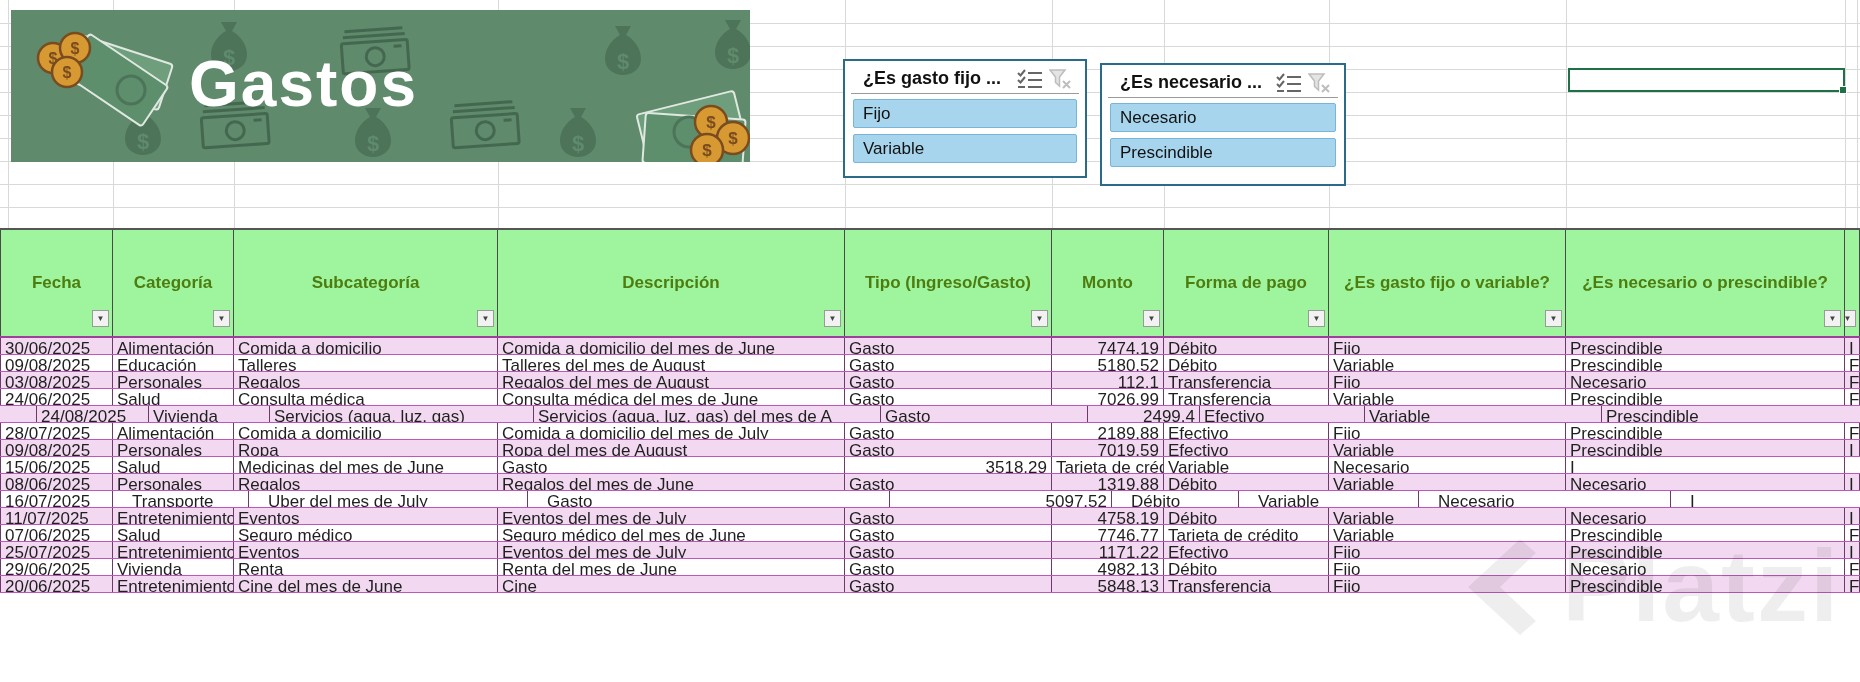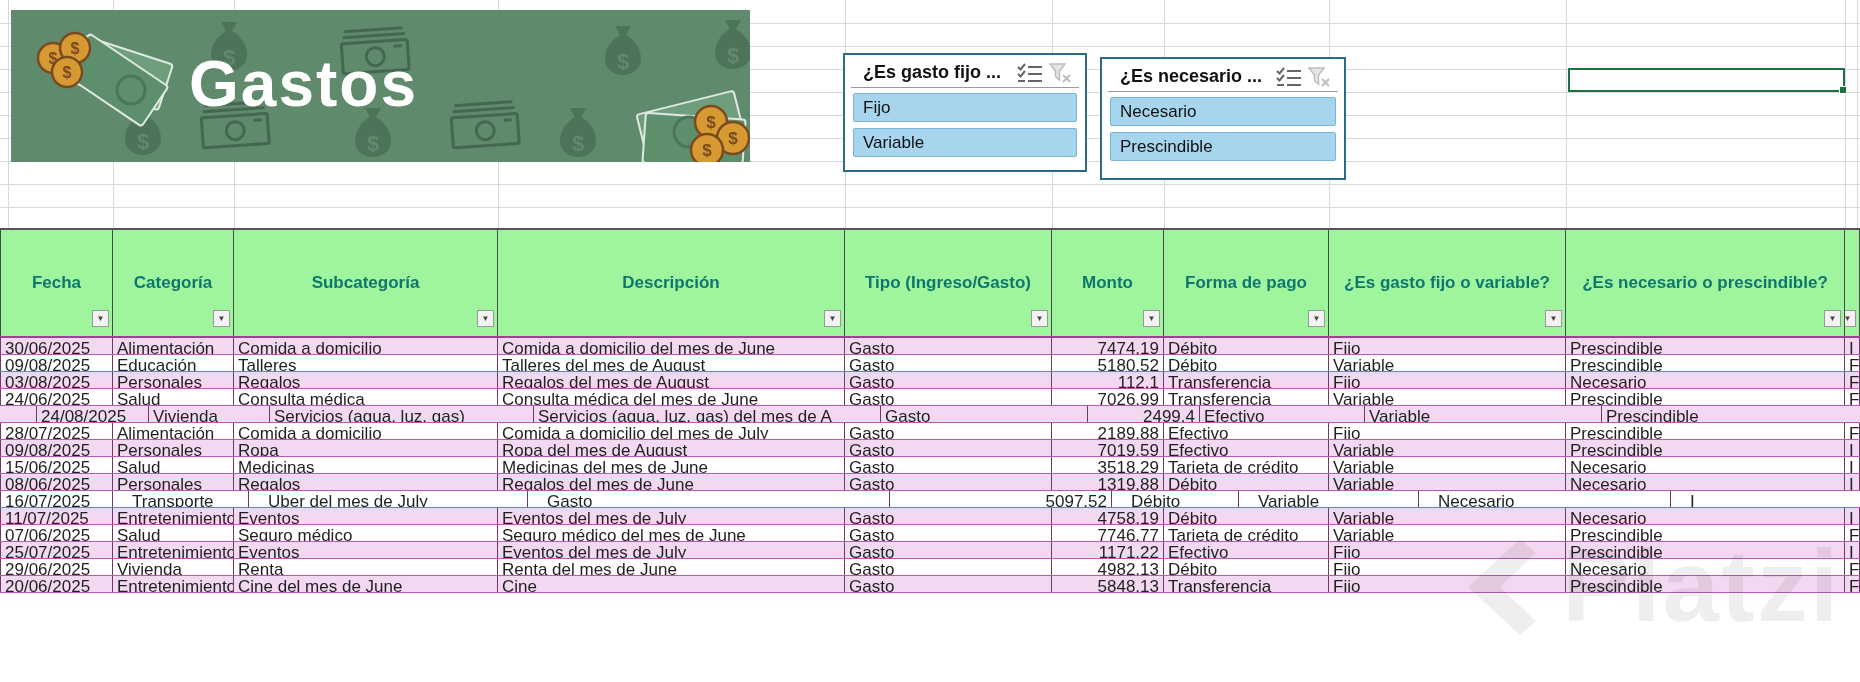--- a/index.html
+++ b/index.html
@@ -12,21 +12,21 @@
   .vline{position:absolute;top:0;height:228px;width:1px;background:#d9d9d9;}
 
   
   #banner{position:absolute;left:11px;top:10px;width:739px;height:152px;background:var(--banner-green);
     overflow:hidden;z-index:3;}
   #banner-title{position:absolute;left:178px;top:0;height:133px;line-height:148px;color:#ffffff;
     font-size:64px;font-weight:800;letter-spacing:2px;z-index:2;}
   #banner svg{position:absolute;left:0;top:0;z-index:1;}
 
   
-  .slicer{position:absolute;background:#fff;border:2px solid #2a6b8a;z-index:3;box-sizing:border-box;}
+  .slicer{position:absolute;background:#fff;border:2px solid #2a6b8a;z-index:3;box-sizing:border-box;margin-top:6px;}
   #slicer-0{left:843px;top:53px;width:244px;height:119px;}
   #slicer-1{left:1100px;top:57px;width:246px;height:123px;}
   .slicer-head{display:flex;align-items:center;padding:7px 8px 4px 12px;border-bottom:1px solid #9a9a9a;
     margin:0 6px;}
   .slicer-title{font-size:18px;font-weight:700;color:#111;white-space:nowrap;overflow:hidden;flex:1;}
   .slicer-head svg{flex:0 0 auto;margin-left:6px;cursor:pointer;}
   .slicer-items{padding:5px 8px;}
   .slicer-item{height:27px;line-height:27px;margin-bottom:6px;background:var(--slicer-blue);
     border:1px solid #79b5d6;border-radius:2px;padding-left:9px;font-size:17px;color:#111;cursor:pointer;}
 
@@ -35,21 +35,21 @@
     box-sizing:border-box;z-index:2;background:#fff;}
   #fill-handle{position:absolute;right:-4px;bottom:-4px;width:6px;height:6px;background:var(--selection-green);
     border:1px solid #fff;}
 
   
   #table{position:absolute;left:0;top:228px;width:1860px;z-index:2;}
   #thead{display:grid;height:110px;border-top:2px solid #555;border-bottom:2px solid #9d3f9b;box-sizing:border-box;}
   .hcell{position:relative;background:var(--header-green);border-right:1px solid #4a4a4a;box-sizing:border-box;
     display:flex;align-items:center;justify-content:center;overflow:hidden;cursor:pointer;}
   .hcell:first-child{border-left:1px solid #4a4a4a;}
-  .hlabel{font-size:17px;font-weight:700;color:#0f766e;white-space:nowrap;}
+  .hlabel{font-size:17px;font-weight:700;color:#4d7c0f;white-space:nowrap;}
   .filter-btn{position:absolute;right:3px;bottom:9px;width:17px;height:17px;background:#f2f2f2;
     border:1px solid #9a9a9a;font-size:8px;line-height:15px;text-align:center;color:#444;padding:0;cursor:pointer;}
   #tbody .trow{display:grid;height:17px;border-bottom:1.5px solid #bd58ba;box-sizing:border-box;background:#fff;}
   #tbody .trow.alt{background:var(--row-pink);}
   .cell{border-right:1px solid #6b3a69;box-sizing:border-box;font-size:17px;line-height:21px;color:#1f1f1f;
     padding:0 4px;white-space:nowrap;overflow:hidden;cursor:cell;}
   .cell:first-child{border-left:1px solid #6b3a69;}
   .cell.num{text-align:right;}
 
   
@@ -360,21 +360,20 @@
           <div class="cell">Gasto</div>
           <div class="cell num">7019.59</div>
           <div class="cell">Efectivo</div>
           <div class="cell">Variable</div>
           <div class="cell">Prescindible</div>
           <div class="cell">I</div>
         </div>
         <div class="trow" style="grid-template-columns: 113px 121px 264px 347px 207px 112px 165px 237px 279px 15px;">
           <div class="cell">15/06/2025</div>
           <div class="cell">Salud</div>
-          <div class="cell">Medicinas</div>
           <div class="cell">Medicinas del mes de June</div>
           <div class="cell">Gasto</div>
           <div class="cell num">3518.29</div>
           <div class="cell">Tarjeta de crédito</div>
           <div class="cell">Variable</div>
           <div class="cell">Necesario</div>
           <div class="cell">I</div>
         </div>
         <div class="trow alt" style="grid-template-columns: 113px 121px 264px 347px 207px 112px 165px 237px 279px 15px;">
           <div class="cell">08/06/2025</div>

